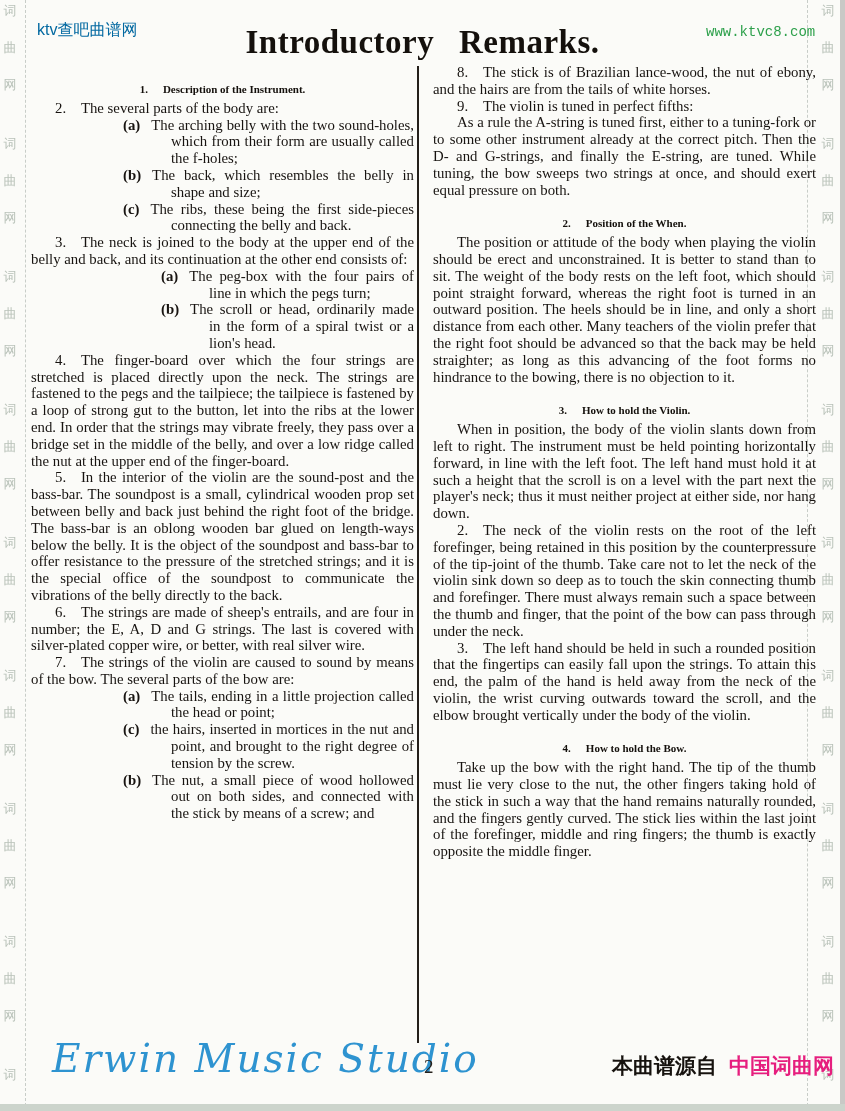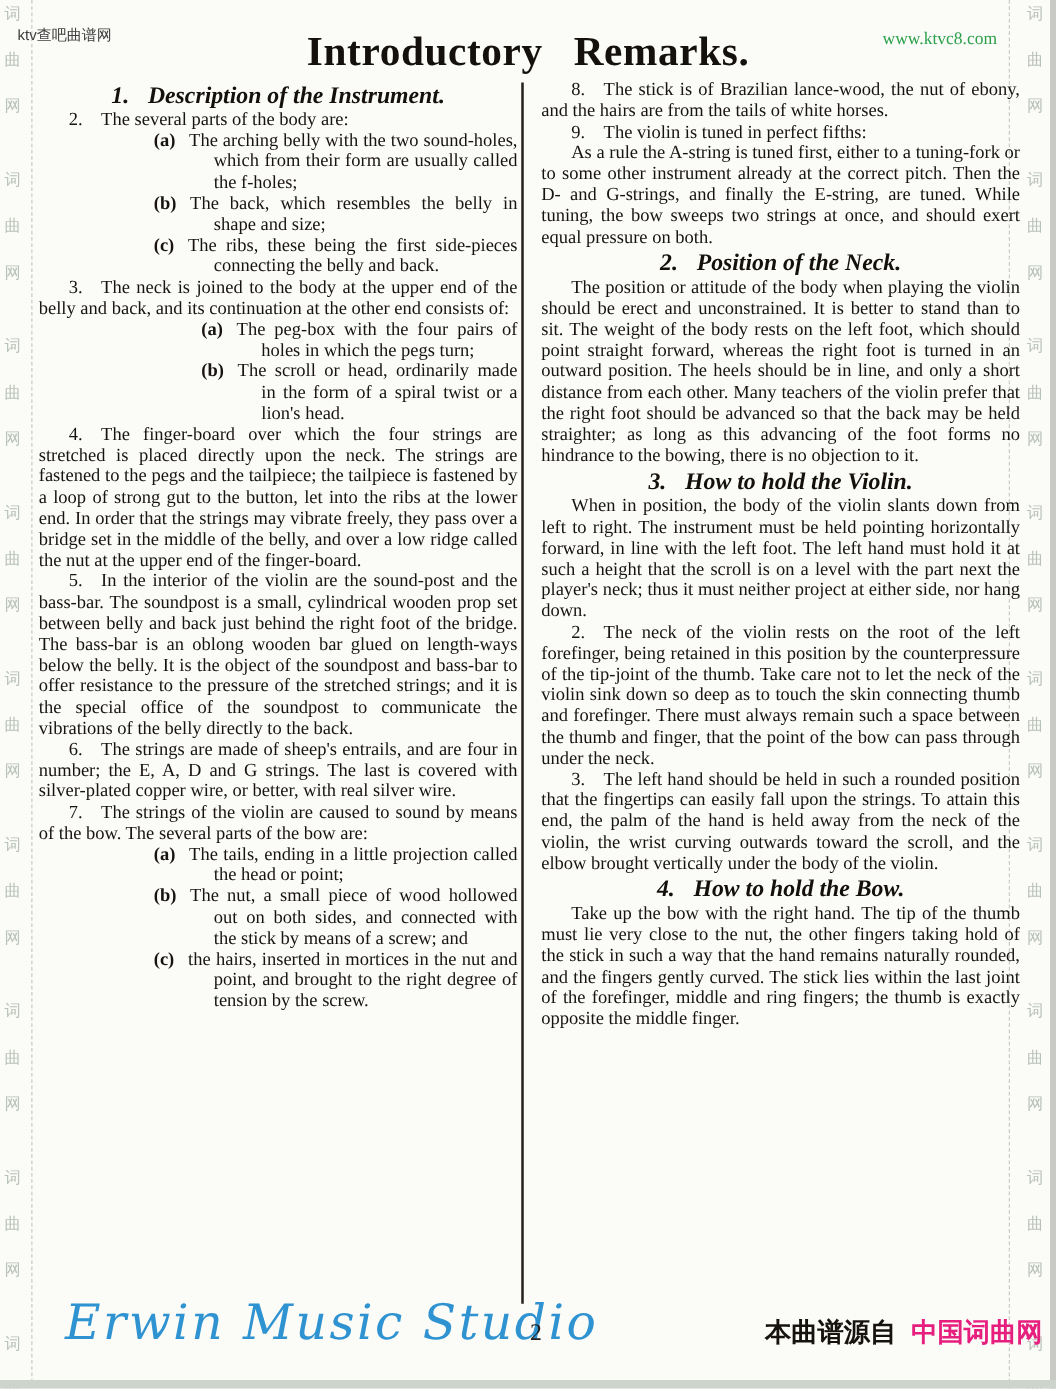--- a/index.html
+++ b/index.html
@@ -10,33 +10,33 @@
   .strip-bottom{position:absolute;left:0;bottom:0;width:100%;height:7px;background:#ccd4cc;}
   
   .dash{position:absolute;top:0;height:1111px;width:0;border-left:1px dashed #c8cdc8;}
   .dash-left{left:25px;} .dash-right{left:807px;}
   
   .wm-col{position:absolute;top:0;height:1111px;width:16px;}
   .wm-col-left{left:2px;} .wm-col-right{left:820px;}
   .wm-char{position:absolute;left:0;width:100%;text-align:center;font-size:13px;line-height:14px;
            color:#b9c2b9;font-family:"Liberation Sans",sans-serif;}
   
-  .site-left{position:absolute;left:14px;top:20px;font-family:"Liberation Sans",sans-serif;
-             font-size:12px;color:#404040;}
-  .site-right{position:absolute;left:706px;top:24px;font-family:Liberation Serif, serif;
+  .site-left{position:absolute;left:37px;top:20px;font-family:"Liberation Sans",sans-serif;
+             font-size:16px;color:#0369a1;}
+  .site-right{position:absolute;left:706px;top:24px;font-family:Liberation Mono, monospace;
               font-size:14px;color:#2da04b;}
   .title{position:absolute;left:0;top:24px;width:100%;text-align:center;font-size:33px;
          font-weight:bold;word-spacing:16px;letter-spacing:.5px;color:#14100c;}
   
   .col{position:absolute;top:64px;width:383px;font-size:14.8px;line-height:16.8px;
        text-align:justify;}
   .col-left{left:31px;} .col-right{left:433px;}
   .divider{position:absolute;left:417px;top:66px;width:2px;height:977px;background:#241f1a;}
   .col p{margin:0;text-indent:24px;}
-  h3.sec{margin:5px 0 2px;text-align:center;font-size:19px;font-style:italic;
+  h3.sec{margin:17px 0 2px;text-align:center;font-size:11px;
          font-weight:bold;color:#14100c;}
   h3.sec .num{margin-right:15px;}
   .li{margin:0;padding-left:140px;text-indent:-48px;}
   .list-deep .li{padding-left:178px;}
   .li .marker{padding-right:11px;font-weight:bold;}
   
   .studio{position:absolute;left:52px;top:1036px;font-family:"DejaVu Serif",serif;
           font-style:italic;font-size:39px;letter-spacing:2px;color:#2e93d0;}
   .pagenum{position:absolute;left:424px;top:1056px;font-size:19px;color:#26211c;}
   .source{position:absolute;left:612px;top:1052px;font-family:"Liberation Sans",sans-serif;
@@ -128,49 +128,49 @@
       <div class="li">
         <span class="marker">(b)</span><span>The back, which resembles the belly in shape and size;</span>
       </div>
       <div class="li">
         <span class="marker">(c)</span><span>The ribs, these being the first side-pieces connecting the belly and back.</span>
       </div>
     </div>
     <p>3. The neck is joined to the body at the upper end of the belly and back, and its continuation at the other end consists of:</p>
     <div class="list-deep">
       <div class="li">
-        <span class="marker">(a)</span><span>The peg-box with the four pairs of holes in which the pegs turn;</span>
+        <span class="marker">(a)</span><span>The peg-box with the four pairs of line in which the pegs turn;</span>
       </div>
       <div class="li">
         <span class="marker">(b)</span><span>The scroll or head, ordinarily made in the form of a spiral twist or a lion's head.</span>
       </div>
     </div>
     <p>4. The finger-board over which the four strings are stretched is placed directly upon the neck.  The strings are fastened to the pegs and the tailpiece; the tailpiece is fastened by a loop of strong gut to the button, let into the ribs at the lower end.  In order that the strings may vibrate freely, they pass over a bridge set in the middle of the belly, and over a low ridge called the nut at the upper end of the finger-board.</p>
     <p>5. In the interior of the violin are the sound-post and the bass-bar.  The soundpost is a small, cylindrical wooden prop set between belly and back just behind the right foot of the bridge.  The bass-bar is an oblong wooden bar glued on length-ways below the belly.  It is the object of the soundpost and bass-bar to offer resistance to the pressure of the stretched strings; and it is the special office of the soundpost to communicate the vibrations of the belly directly to the back.</p>
     <p>6. The strings are made of sheep's entrails, and are four in number; the E, A, D and G strings. The last is covered with silver-plated copper wire, or better, with real silver wire.</p>
     <p>7. The strings of the violin are caused to sound by means of the bow.  The several parts of the bow are:</p>
     <div>
       <div class="li">
         <span class="marker">(a)</span><span>The tails, ending in a little projection called the head or point;</span>
       </div>
       <div class="li">
-        <span class="marker">(b)</span><span>The nut, a small piece of wood hollowed out on both sides, and connected with the stick by means of a screw; and</span>
+        <span class="marker">(c)</span><span>the hairs, inserted in mortices in the nut and point, and brought to the right degree of tension by the screw.</span>
       </div>
       <div class="li">
-        <span class="marker">(c)</span><span>the hairs, inserted in mortices in the nut and point, and brought to the right degree of tension by the screw.</span>
+        <span class="marker">(b)</span><span>The nut, a small piece of wood hollowed out on both sides, and connected with the stick by means of a screw; and</span>
       </div>
     </div>
   </div>
 
   <div class="col col-right">
     <p>8. The stick is of Brazilian lance-wood, the nut of ebony, and the hairs are from the tails of white horses.</p>
     <p>9. The violin is tuned in perfect fifths:</p>
     <p>As a rule the A-string is tuned first, either to a tuning-fork or to some other instrument already at the correct pitch.  Then the D- and G-strings, and finally the E-string, are tuned.  While tuning, the bow sweeps two strings at once, and should exert equal pressure on both.</p>
     <h3 class="sec">
-      <span class="num">2.</span><span>Position of the Neck.</span>
+      <span class="num">2.</span><span>Position of the When.</span>
     </h3>
     <p>The position or attitude of the body when playing the violin should be erect and unconstrained. It is better to stand than to sit.  The weight of the body rests on the left foot, which should point straight forward, whereas the right foot is turned in an outward position.  The heels should be in line, and only a short distance from each other.  Many teachers of the violin prefer that the right foot should be advanced so that the back may be held straighter; as long as this advancing of the foot forms no hindrance to the bowing, there is no objection to it.</p>
     <h3 class="sec">
       <span class="num">3.</span><span>How to hold the Violin.</span>
     </h3>
     <p>When in position, the body of the violin slants down from left to right.  The instrument must be held pointing horizontally forward, in line with the left foot.  The left hand must hold it at such a height that the scroll is on a level with the part next the player's neck; thus it must neither project at either side, nor hang down.</p>
     <p>2. The neck of the violin rests on the root of the left forefinger, being retained in this position by the counterpressure of the tip-joint of the thumb.  Take care not to let the neck of the violin sink down so deep as to touch the skin connecting thumb and forefinger.  There must always remain such a space between the thumb and finger, that the point of the bow can pass through under the neck.</p>
     <p>3. The left hand should be held in such a rounded position that the fingertips can easily fall upon the strings.  To attain this end, the palm of the hand is held away from the neck of the violin, the wrist curving outwards toward the scroll, and the elbow brought vertically under the body of the violin.</p>
     <h3 class="sec">
       <span class="num">4.</span><span>How to hold the Bow.</span>

